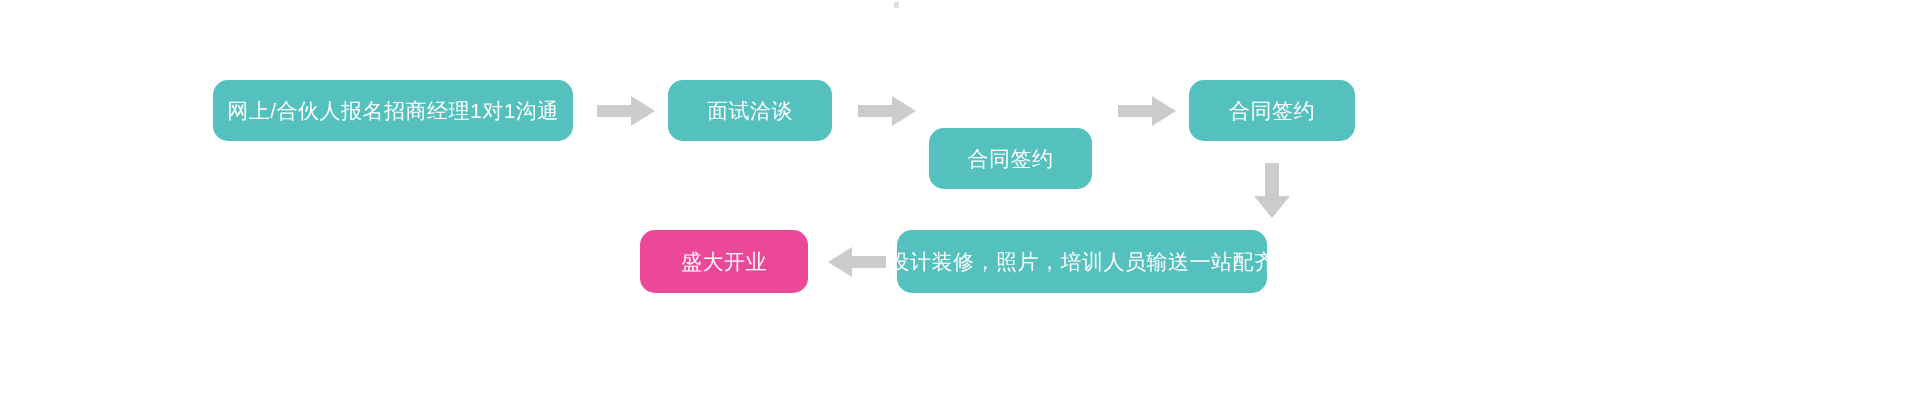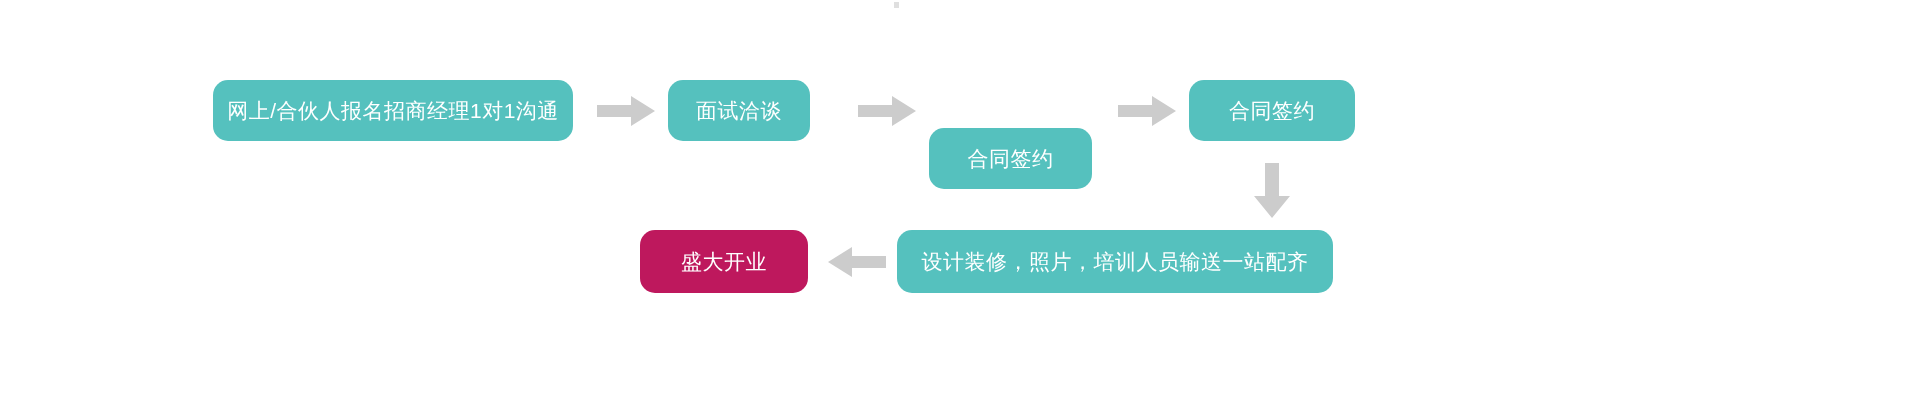--- a/index.html
+++ b/index.html
@@ -32,31 +32,31 @@
     border-radius: 15px;
     color: #ffffff;
     font-size: 21px;
     line-height: 1.2;
     letter-spacing: 0.5px;
     white-space: nowrap;
     text-align: center;
     padding: 0 14px;
   }
   .node.teal { background: #55c1be; }
-  .node.pink { background: #be185d; }
+  .node.pink { background: #ec4899; }
 
   
   #node-signup   { left: 213px; top: 80px;  width: 360px; height: 61px; }
-  #node-interview{ left: 668px; top: 80px;  width: 142px; height: 61px; }
+  #node-interview{ left: 668px; top: 80px;  width: 164px; height: 61px; }
   #node-contract { left: 929px; top: 80px;  width: 163px; height: 61px; margin-top: 48px; }
   #node-site     { left: 1189px; top: 80px; width: 166px; height: 61px; }
 
   
   #node-opening  { left: 640px; top: 230px; width: 168px; height: 63px; }
-  #node-fitout   { left: 897px; top: 230px; width: 436px; height: 63px; }
+  #node-fitout   { left: 897px; top: 230px; width: 370px; height: 63px; }
 
   
   .arrow {
     position: absolute;
     display: block;
   }
   .arrow svg { display: block; }
 
   .arrow-right-1 { left: 597px;  top: 96px;  width: 58px; height: 30px; }
   .arrow-right-2 { left: 858px;  top: 96px;  width: 58px; height: 30px; }

